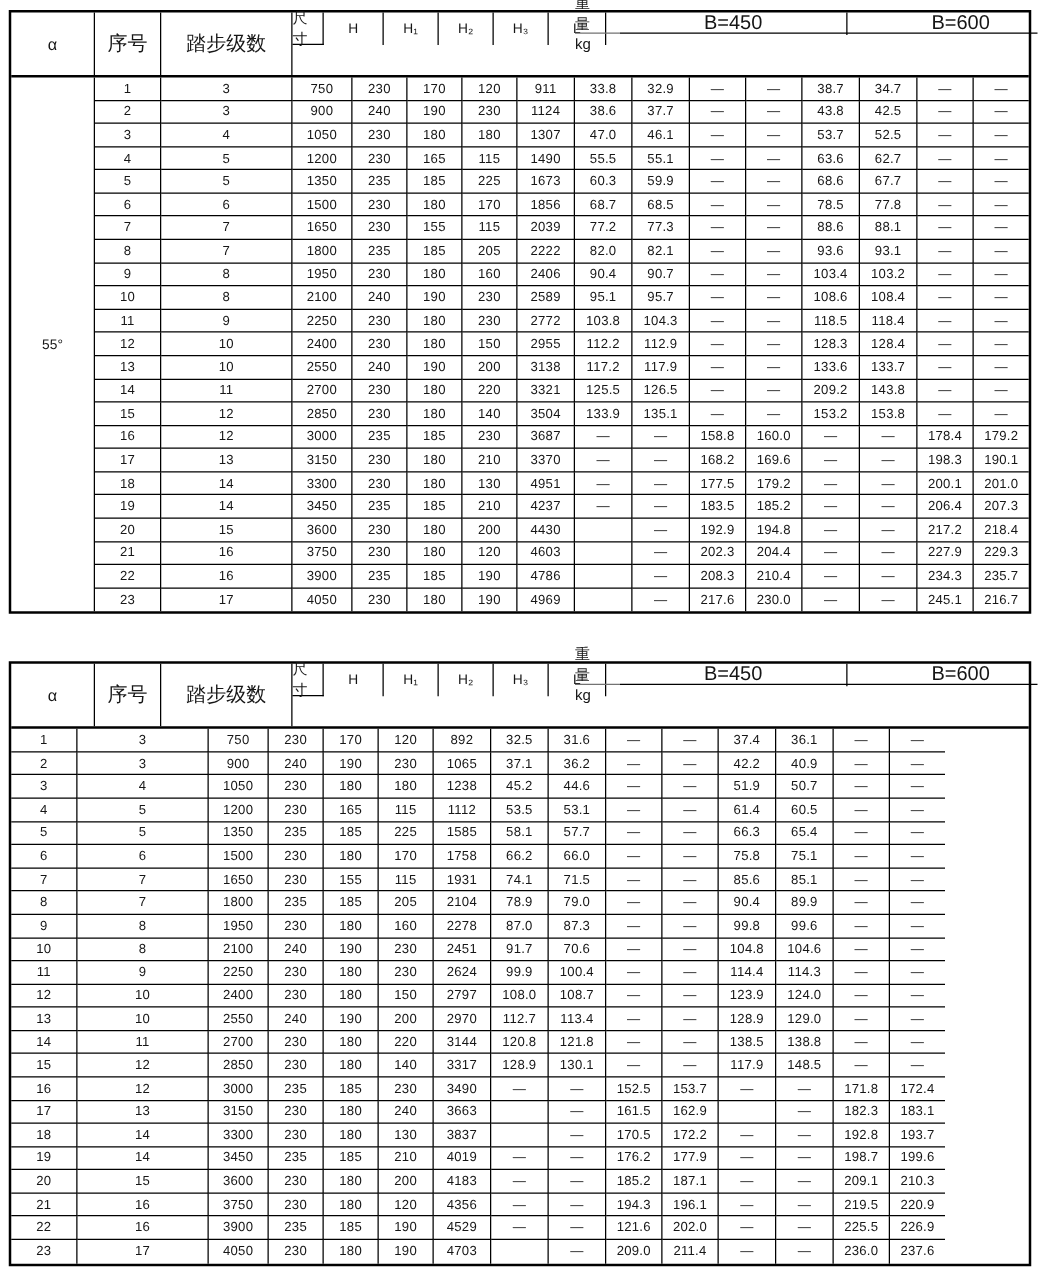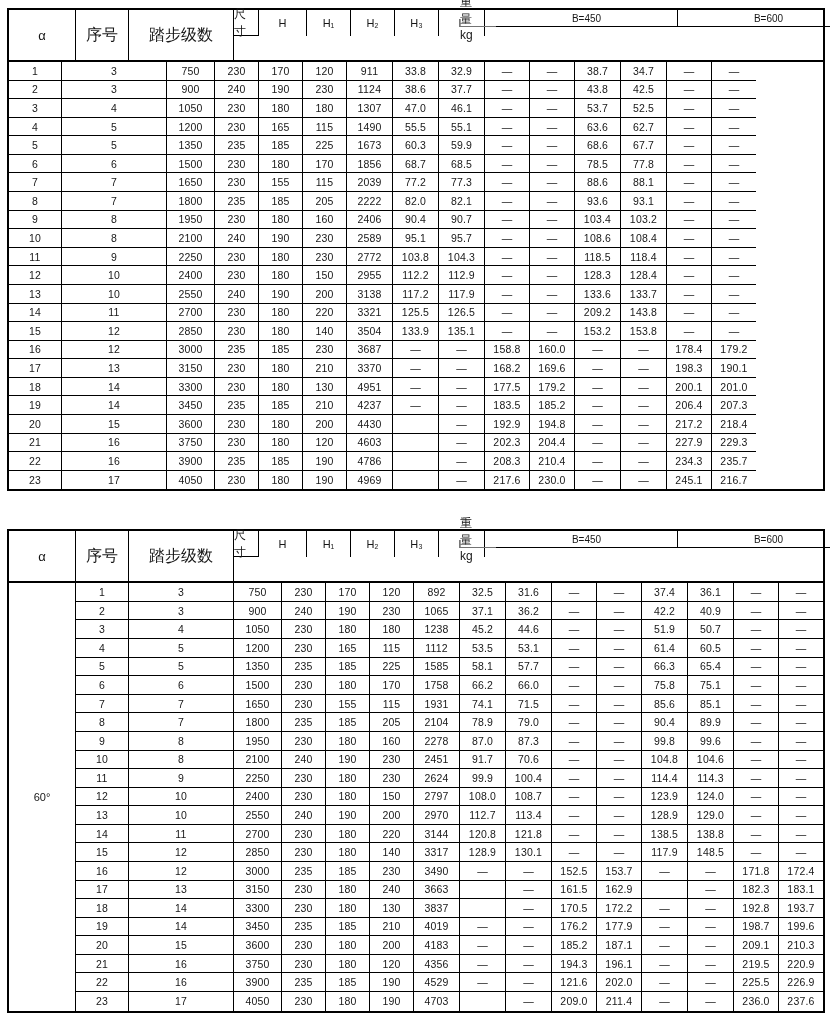--- a/index.html
+++ b/index.html
@@ -42,21 +42,21 @@
   }
   .wt-title {
     height:17px; display:flex; align-items:center; justify-content:center;
     font-size:12px; border-bottom:1px solid #737373;
   }
   .b-row {
     height:17px; display:grid; grid-template-columns:182px 181px;
     border-bottom:1px solid #000;
   }
   .b-row .hsub {
-    display:flex; align-items:center; justify-content:center; font-size:10px;
+    display:flex; align-items:center; justify-content:center; font-size:16px;
   }
   .b-row .hsub:first-child { border-right:1px solid #000; }
   .abcd-row {
     height:18px; display:grid;
     grid-template-columns:46px 46px 45px 45px 46px 46px 45px 44px;
   }
   .abcd-row .hsub {
     display:flex; align-items:center; justify-content:center;
     font-size:11px; border-right:1px solid #000;
   }
@@ -116,20 +116,21 @@
           <div class="hsub">C</div>
           <div class="hsub">D</div>
           <div class="hsub">A</div>
           <div class="hsub">B</div>
           <div class="hsub">C</div>
           <div class="hsub">D</div>
         </div>
       </div>
     </div>
     <div class="tbody">
+      <div class="alpha-cell">55°</div>
       <div class="rows">
           <div class="trow">
             <div class="tcell">1</div>
             <div class="tcell">3</div>
             <div class="tcell">750</div>
             <div class="tcell">230</div>
             <div class="tcell">170</div>
             <div class="tcell">120</div>
             <div class="tcell">911</div>
             <div class="tcell">33.8</div>
@@ -546,21 +547,20 @@
           <div class="hsub">C</div>
           <div class="hsub">D</div>
           <div class="hsub">A</div>
           <div class="hsub">B</div>
           <div class="hsub">C</div>
           <div class="hsub">D</div>
         </div>
       </div>
     </div>
     <div class="tbody">
-      <div class="alpha-cell">60°</div>
       <div class="rows">
           <div class="trow">
             <div class="tcell">1</div>
             <div class="tcell">3</div>
             <div class="tcell">750</div>
             <div class="tcell">230</div>
             <div class="tcell">170</div>
             <div class="tcell">120</div>
             <div class="tcell">892</div>
             <div class="tcell">32.5</div>

